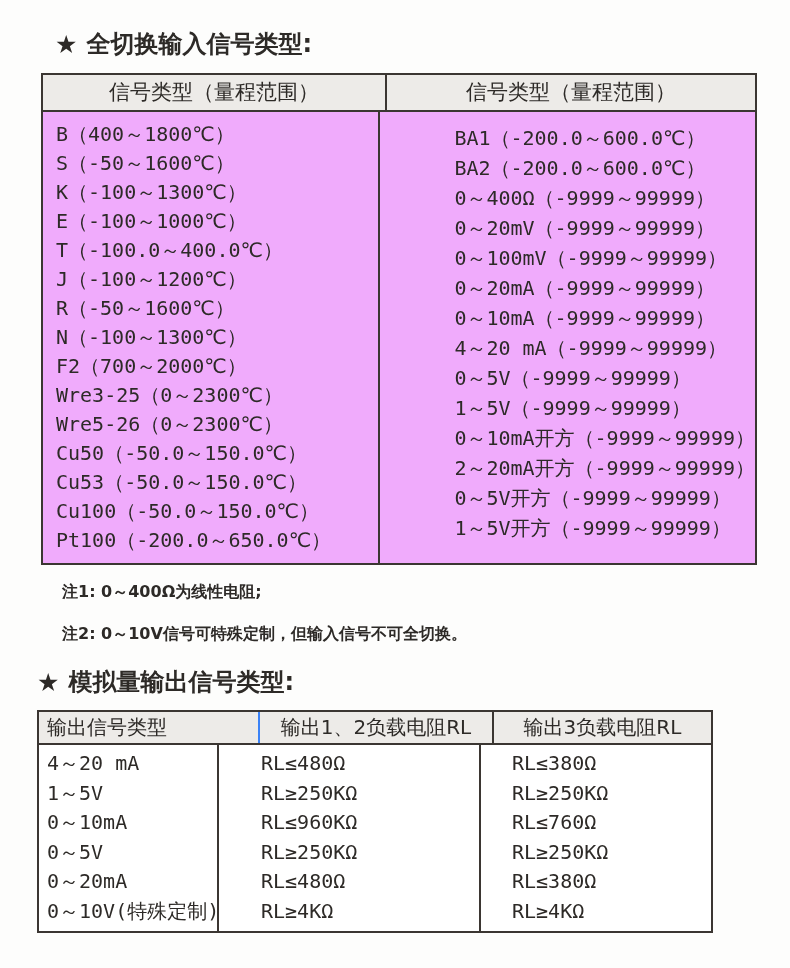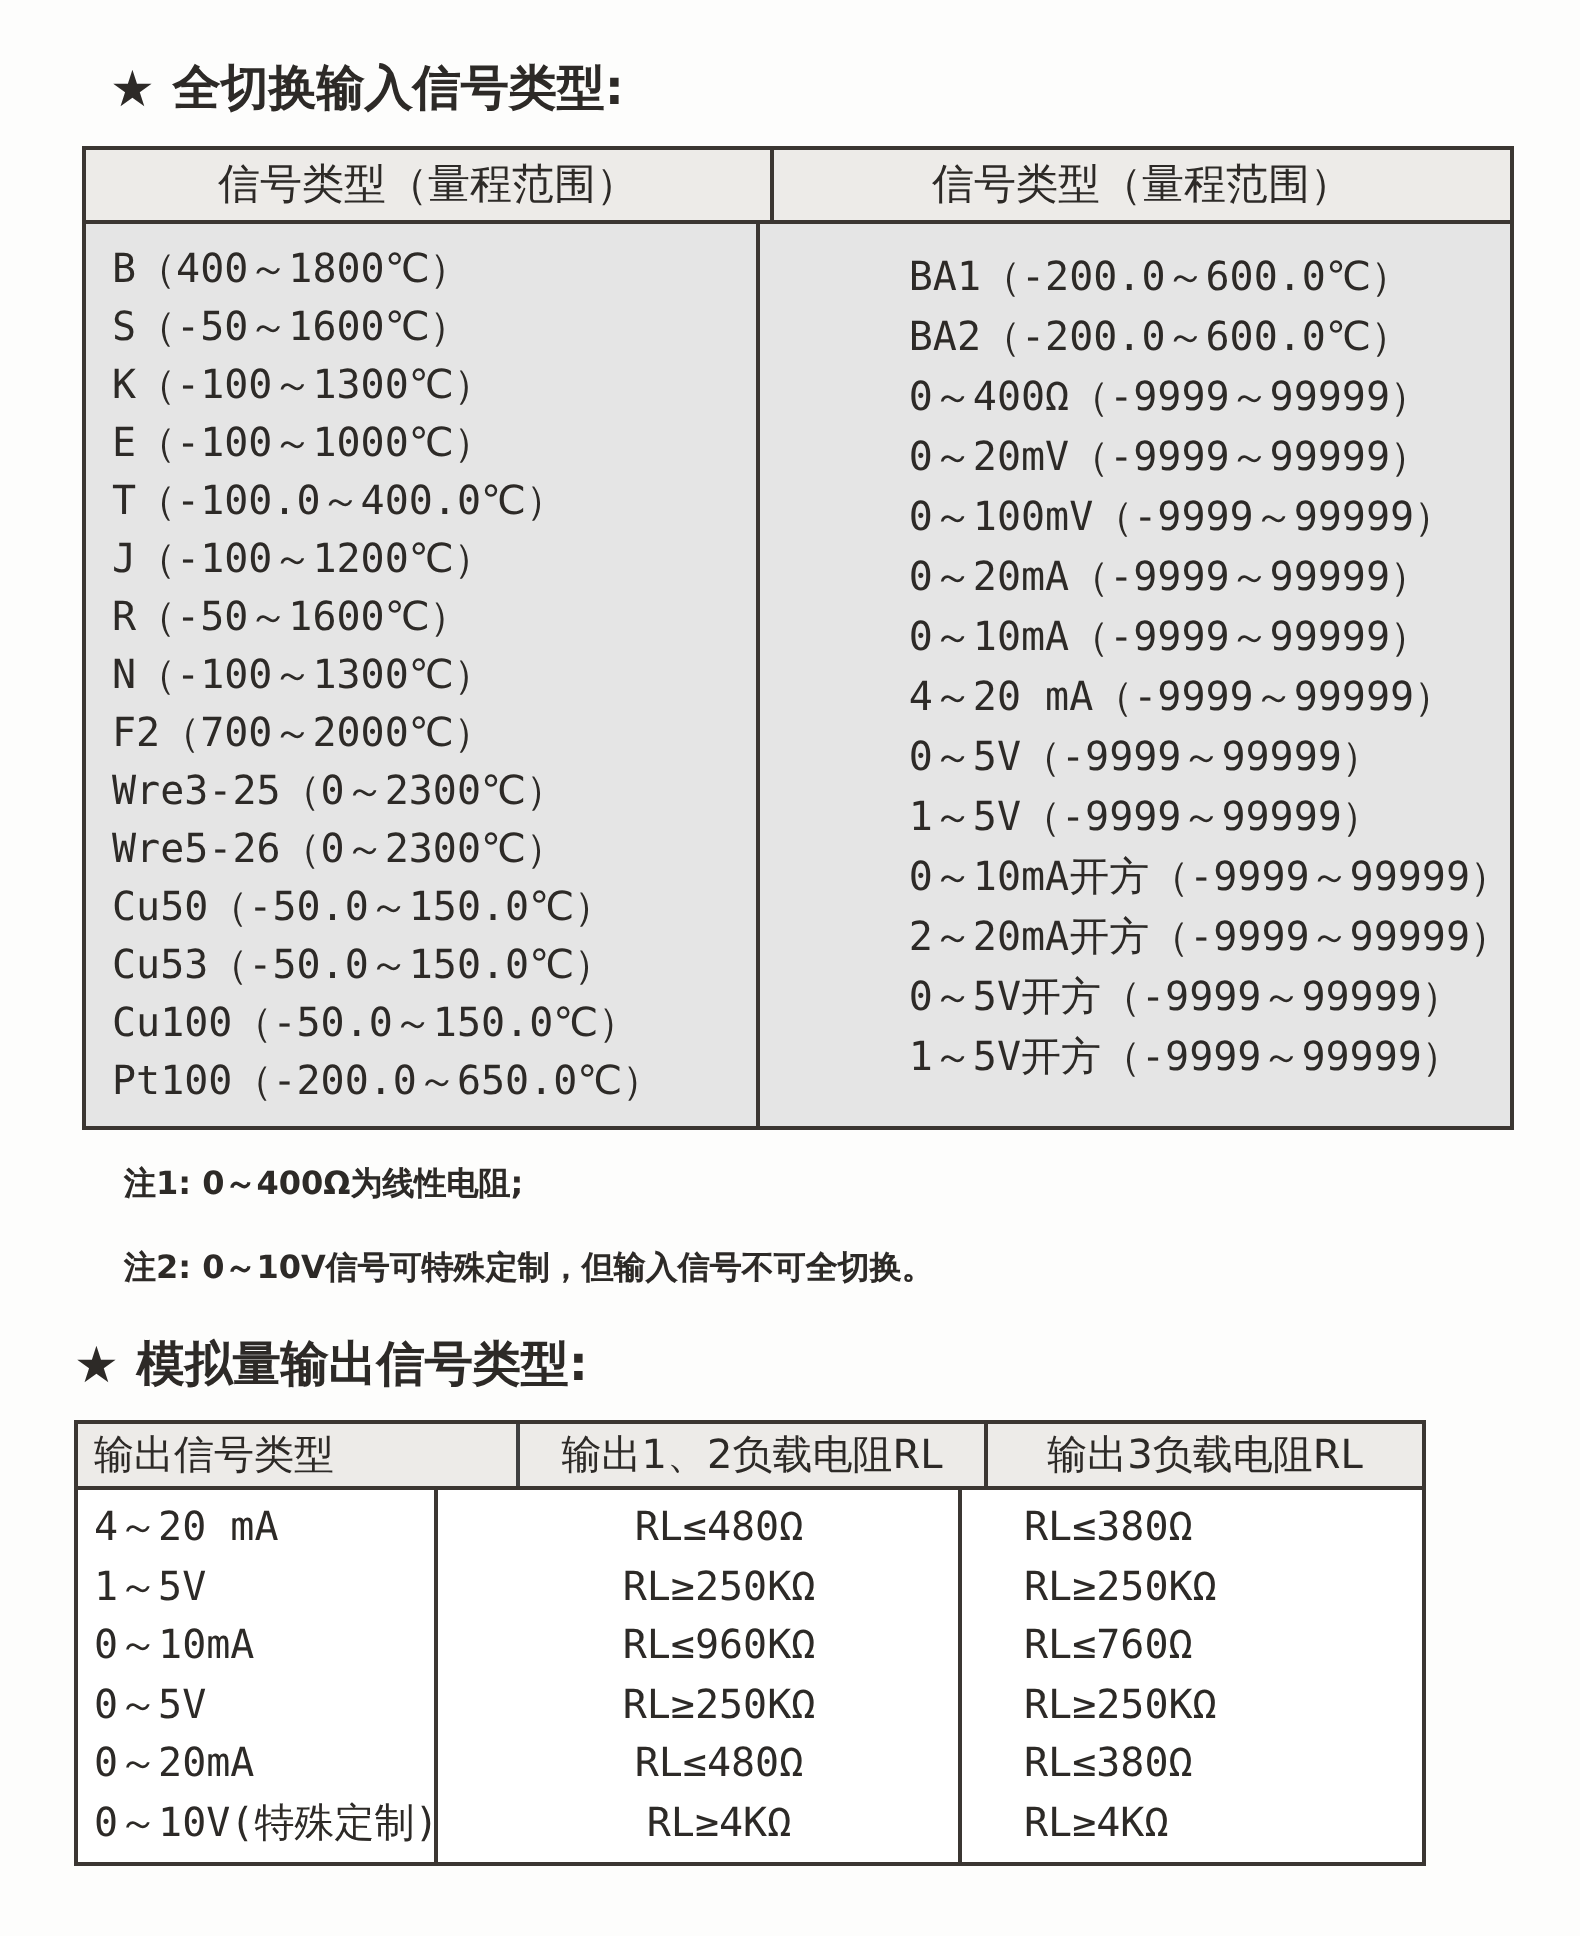--- a/index.html
+++ b/index.html
@@ -21,21 +21,21 @@
   }
   .star { font-size:25px; line-height:1; }
   .title-input  { margin:28px 0 0 55px; }
   .title-output { margin:12px 0 0 37px; }
 
   
   .table-input {
     margin:13px 0 0 41px;
     width:716px;
     border:2px solid #3b3632;
-    background:#e5e5e5;
+    background:#f0abfc;
   }
   .ti-header { display:flex; background:#edebe8; border-bottom:2px solid #3b3632; height:37px; }
   .ti-hcell  { line-height:35px; text-align:center; font-size:21px; white-space:nowrap; }
   .ti-hcell.l { width:344px; border-right:2px solid #3b3632; }
   .ti-hcell.r { flex:1; }
   .ti-body { display:flex; font-family:"DejaVu Sans Mono","DejaVu Sans",monospace; }
   .ti-col-left  { width:344px; border-right:2px solid #3b3632; padding:8px 0 8px 13px; }
   .ti-col-left  .row { font-size:20px; line-height:29px; white-space:nowrap; }
   .ti-col-right { flex:1; padding:11px 0 0 38px; }
   .ti-col-right .row { font-size:20px; line-height:30px; white-space:nowrap;margin-left:36px; }
@@ -46,28 +46,28 @@
 
   
   .table-output {
     margin:12px 0 0 37px;
     width:676px;
     border:2px solid #3b3632;
     background:#ffffff;
   }
   .to-header { display:flex; height:33px; background:#edebe8; border-bottom:2px solid #3b3632; font-size:20px; }
   .to-hcell  { line-height:31px; white-space:nowrap; }
-  .to-h1 { width:221px; padding-left:8px;  border-right:2px solid #404040; }
+  .to-h1 { width:221px; padding-left:8px;  border-right:2px solid #3b82f6; }
   .to-h2 { width:234px; text-align:center; border-right:2px solid #3b3632; }
   .to-h3 { flex:1;      text-align:center; }
   .to-body { display:flex; font-family:"DejaVu Sans Mono","DejaVu Sans",monospace; font-size:20px; }
   .to-col  { padding-top:4px; padding-bottom:5px; }
   .to-col .cell { line-height:29.5px; white-space:nowrap; }
   .to-c1 { width:180px; border-right:2px solid #3b3632; padding-left:8px; }
-  .to-c2 { width:262px; border-right:2px solid #3b3632; padding-left:21px;text-align:center; }
+  .to-c2 { width:262px; border-right:2px solid #3b3632; padding-left:42px; }
   .to-c3 { flex:1; padding-left:31px; }
 </style>
 </head>
 <body>
 
 <div>
 
   <div class="sec-title title-input">
     <span class="star">★</span>
     <span>全切换输入信号类型:</span>

